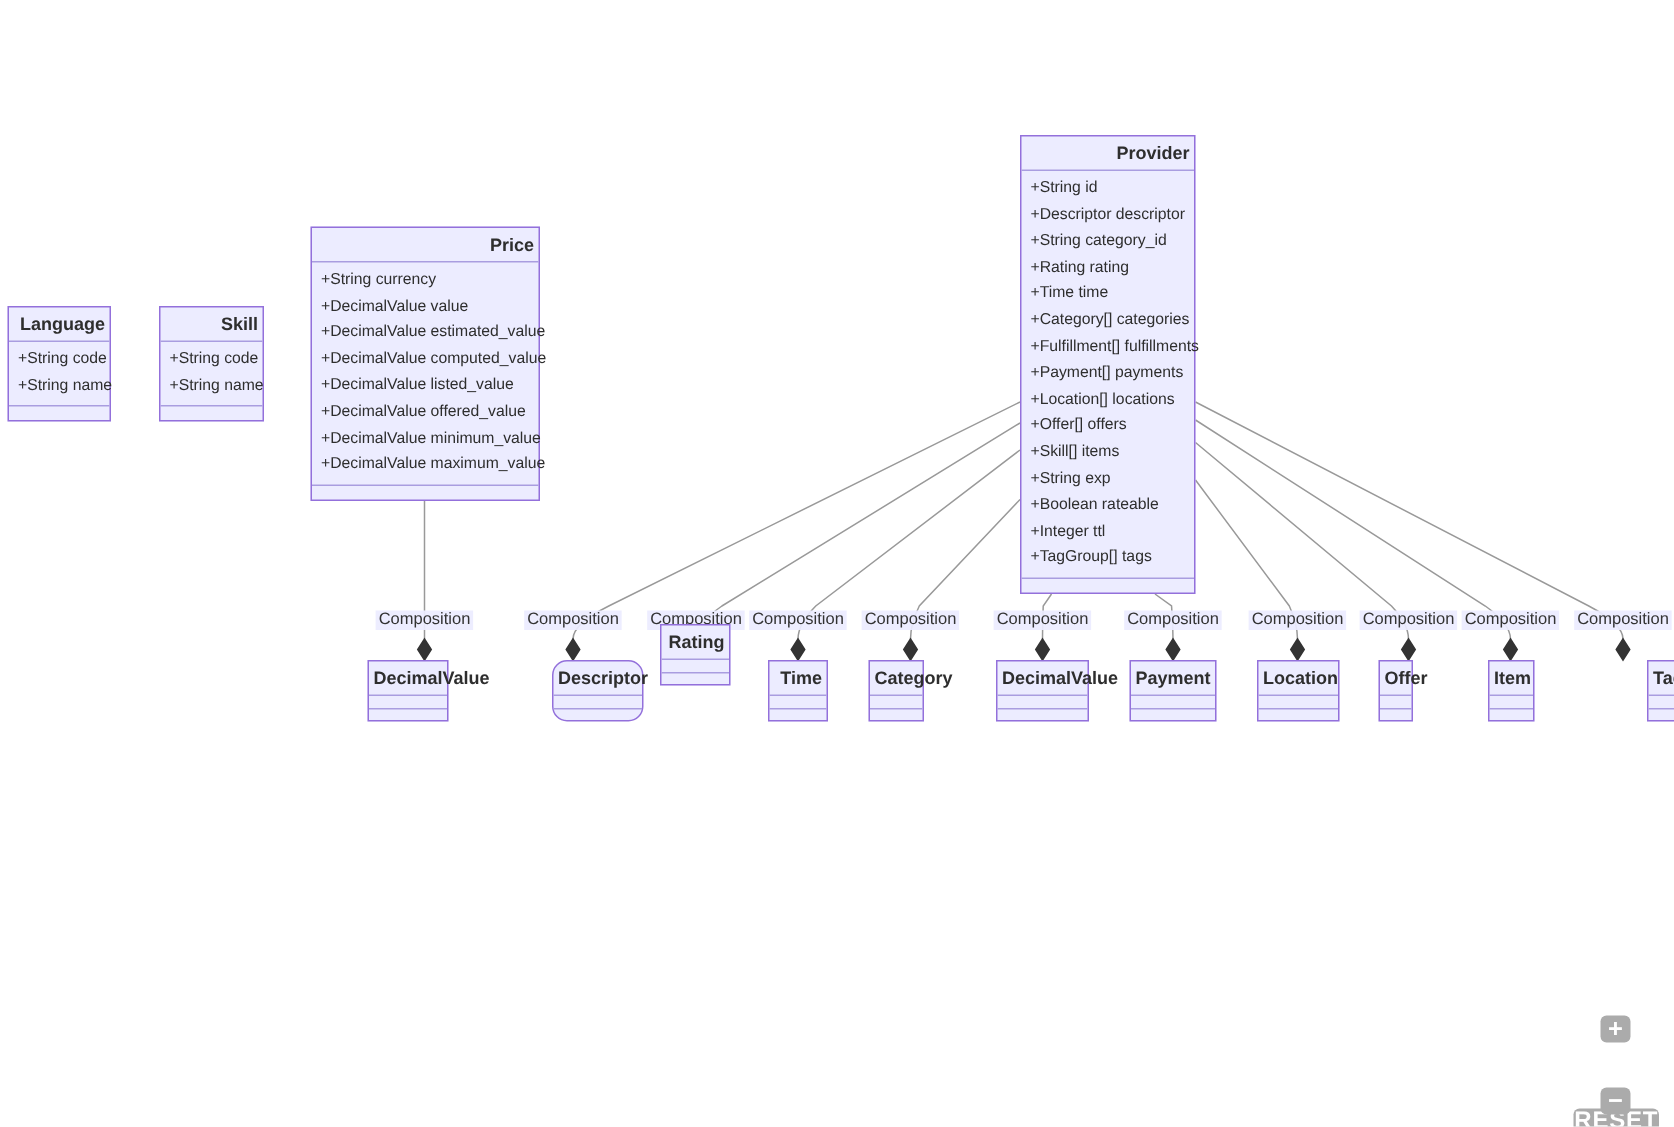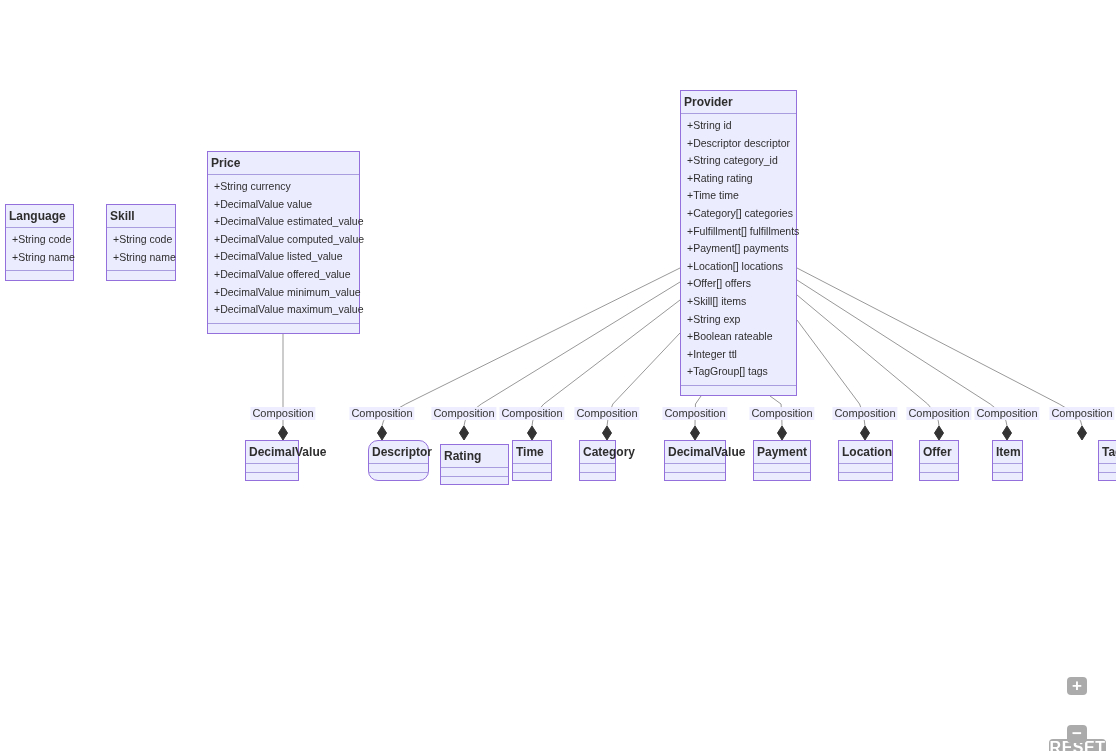--- a/index.html
+++ b/index.html
@@ -27,21 +27,21 @@
   .uml-class {
     position:absolute;
     background:#ECECFF;
     border:1px solid #9370DB;
     color:#2e2e2e;
   }
   .uml-title {
     font-weight:bold;
     font-size:12px;
     line-height:14px;
-    text-align:left;
+    text-align:right;
     padding:4px 3px;
     border-bottom:1px solid #a medium;
     border-bottom:1px solid #a99de0;
     white-space:nowrap;
   }
   .uml-attrs { padding:3px 0 4px 0; min-height:6px; }
   .uml-attr {
     font-size:10.5px;
     line-height:17.6px;
     padding:0 6px;
@@ -162,21 +162,21 @@
     <div class="uml-class empty" style="left: 245px; top: 440px; width: 54px;">
       <div class="uml-title">DecimalValue</div>
       <div class="uml-attrs"></div>
       <div class="uml-methods"></div>
     </div>
     <div class="uml-class empty" style="left: 368px; top: 440px; width: 61px; border-radius: 10px;">
       <div class="uml-title">Descriptor</div>
       <div class="uml-attrs"></div>
       <div class="uml-methods"></div>
     </div>
-    <div class="uml-class empty" style="left: 440px; top: 444px; width: 69px;">
+    <div class="uml-class empty" style="left: 440px; top: 416px; width: 47px;">
       <div class="uml-title">Rating</div>
       <div class="uml-attrs"></div>
       <div class="uml-methods"></div>
     </div>
     <div class="uml-class empty" style="left: 512px; top: 440px; width: 40px;">
       <div class="uml-title">Time</div>
       <div class="uml-attrs"></div>
       <div class="uml-methods"></div>
     </div>
     <div class="uml-class empty" style="left: 579px; top: 440px; width: 37px;">
@@ -192,21 +192,21 @@
     <div class="uml-class empty" style="left: 753px; top: 440px; width: 58px;">
       <div class="uml-title">Payment</div>
       <div class="uml-attrs"></div>
       <div class="uml-methods"></div>
     </div>
     <div class="uml-class empty" style="left: 838px; top: 440px; width: 55px;">
       <div class="uml-title">Location</div>
       <div class="uml-attrs"></div>
       <div class="uml-methods"></div>
     </div>
-    <div class="uml-class empty" style="left: 919px; top: 440px; width: 40px;">
+    <div class="uml-class empty" style="left: 919px; top: 440px; width: 23px;">
       <div class="uml-title">Offer</div>
       <div class="uml-attrs"></div>
       <div class="uml-methods"></div>
     </div>
     <div class="uml-class empty" style="left: 992px; top: 440px; width: 31px;">
       <div class="uml-title">Item</div>
       <div class="uml-attrs"></div>
       <div class="uml-methods"></div>
     </div>
     <div class="uml-class empty" style="left: 1098px; top: 440px; width: 57px;">

